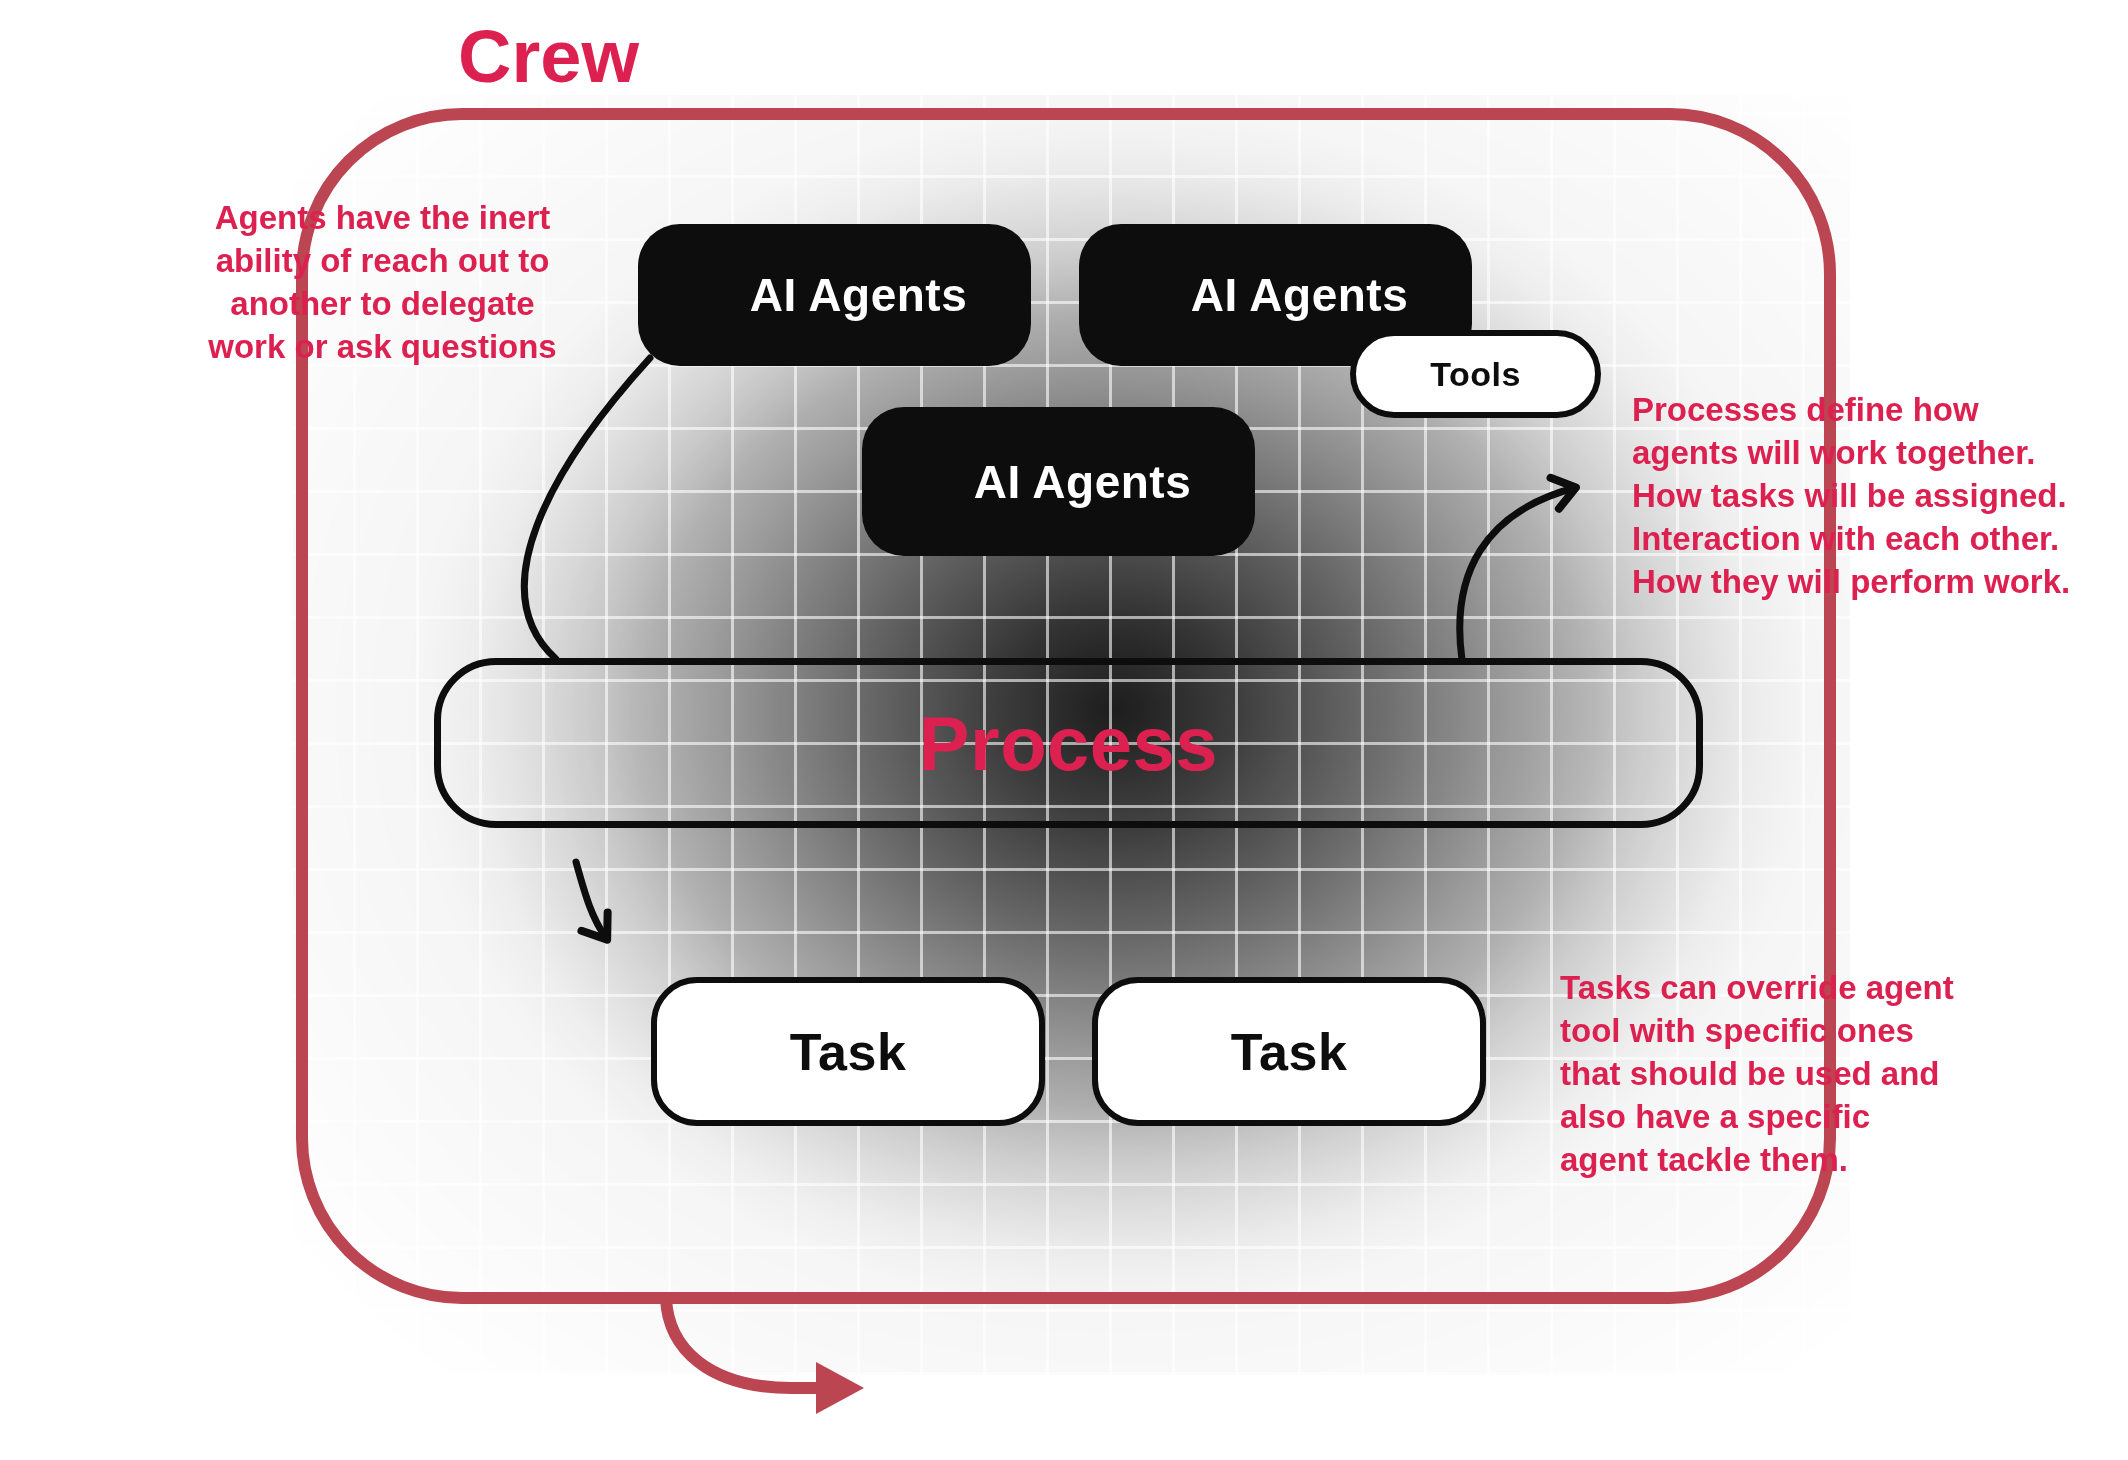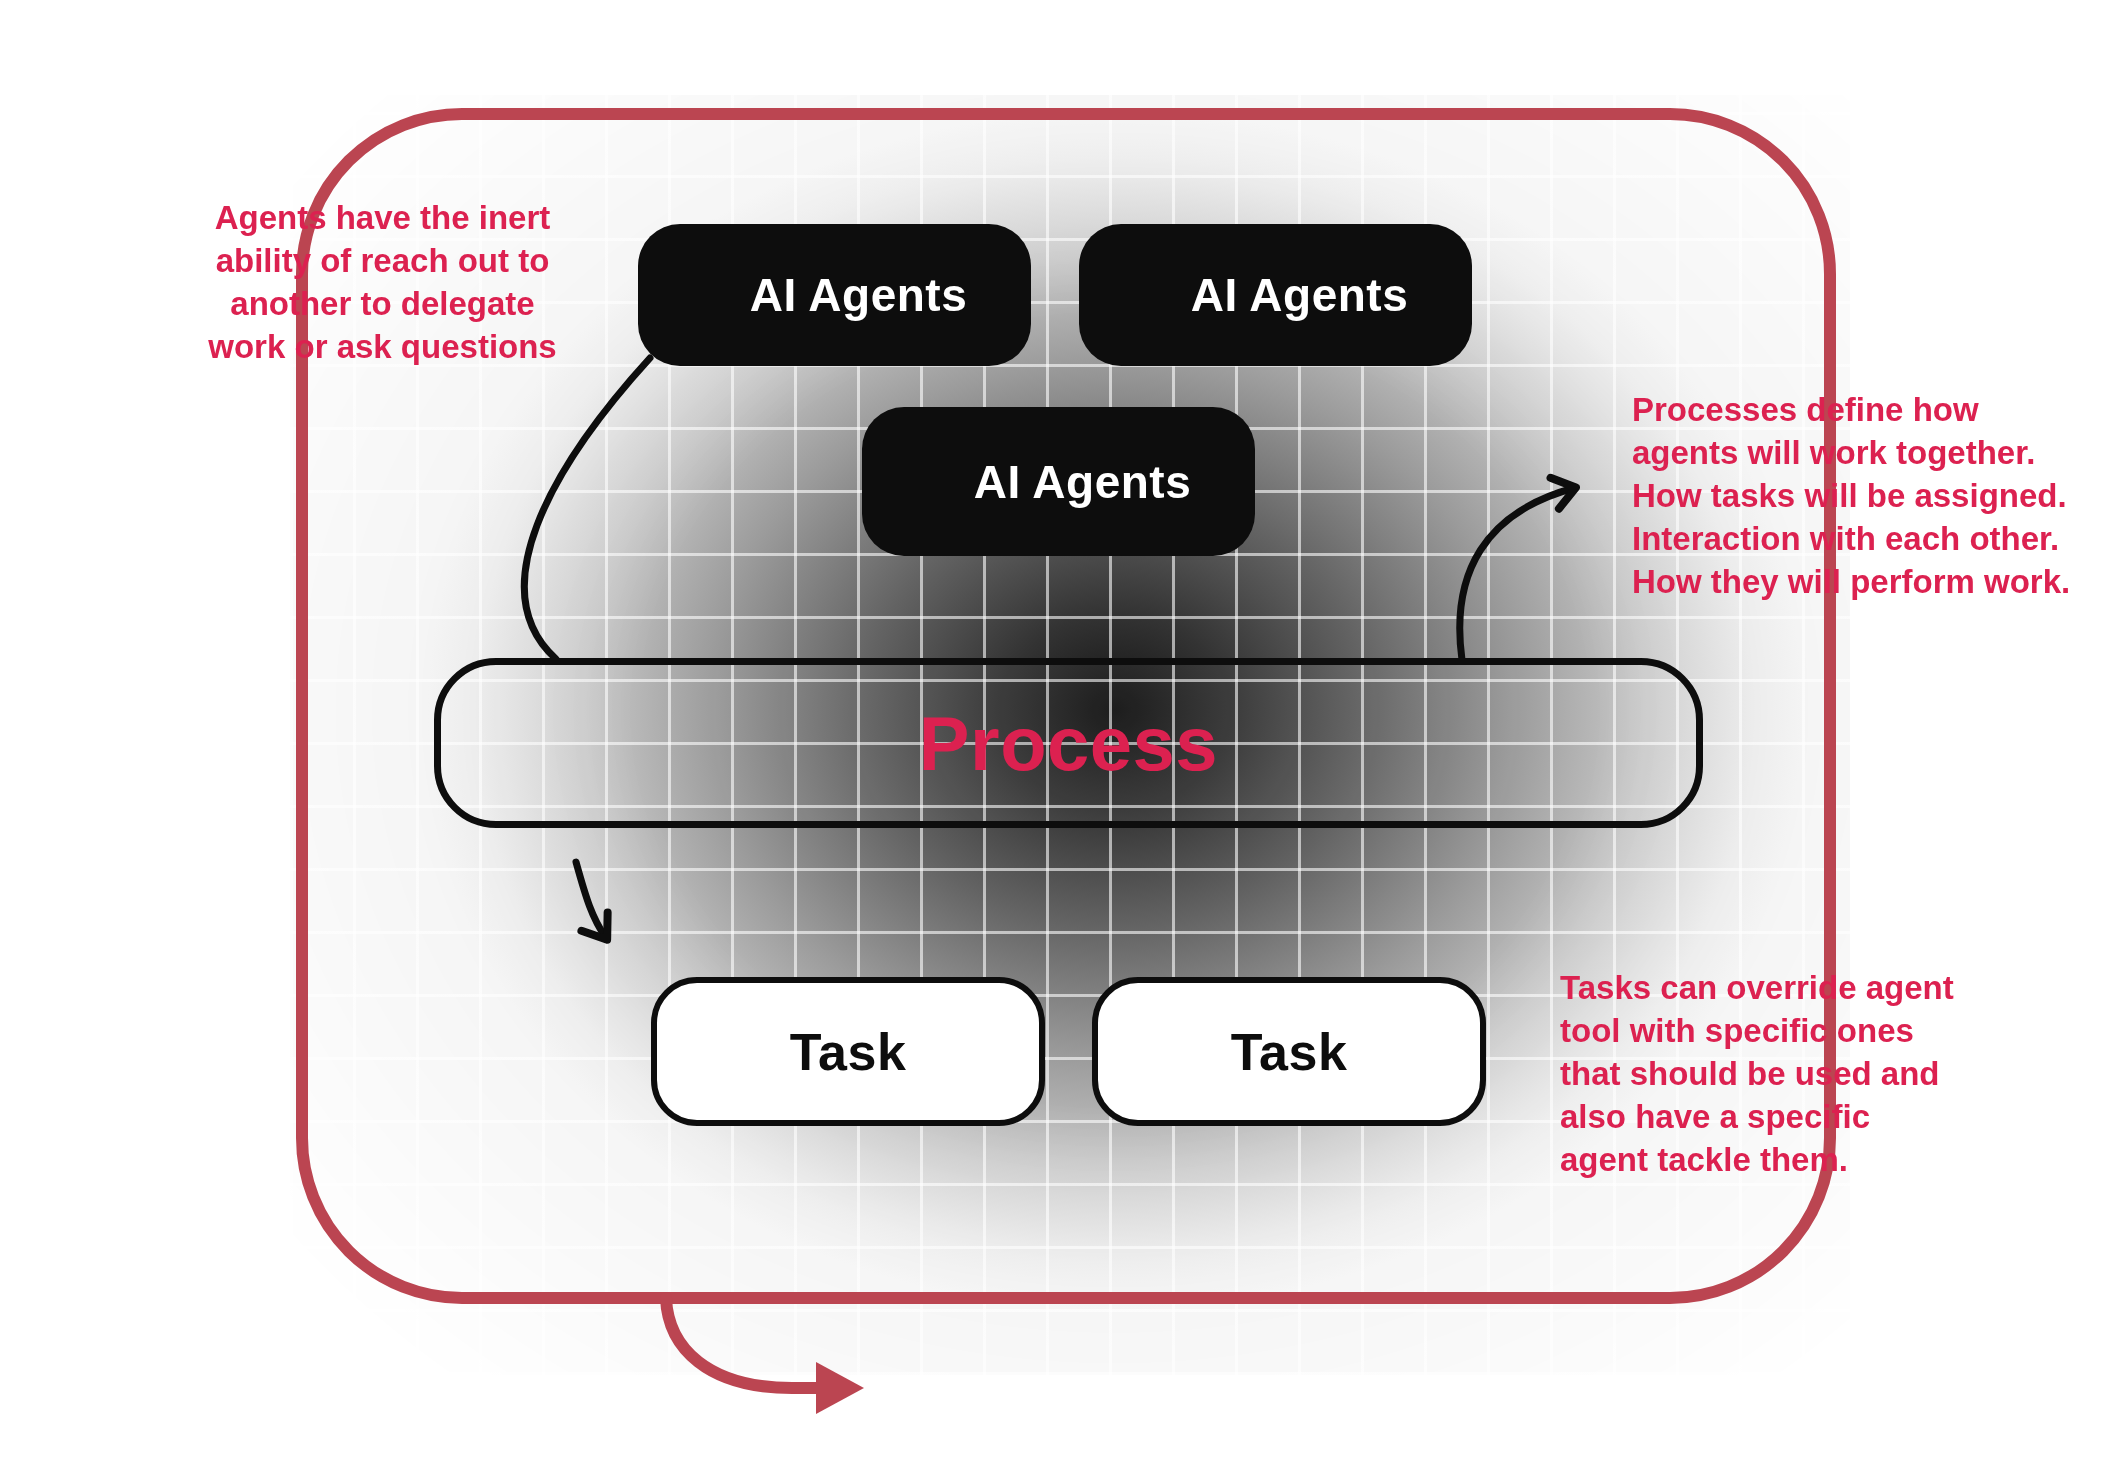--- a/index.html
+++ b/index.html
@@ -73,31 +73,35 @@
     <path d="M 666 1298 C 668 1348, 708 1388, 792 1388 L 820 1388" fill="none" stroke="var(--boundary)" stroke-width="12" stroke-linecap="round"></path>
     <path d="M 816 1362 L 864 1388 L 816 1414 Z" fill="var(--boundary)"></path>
 
     <path d="M 650 358 C 548 470, 482 592, 556 659" fill="none" stroke="#0d0d0d" stroke-width="7" stroke-linecap="round"></path>
 
     <path d="M 576 862 C 586 898, 592 918, 606 938" fill="none" stroke="#0d0d0d" stroke-width="7" stroke-linecap="round" marker-end="url(#chev)"></path>
 
     <path d="M 1462 660 C 1450 572, 1486 512, 1574 488" fill="none" stroke="#0d0d0d" stroke-width="7" stroke-linecap="round" marker-end="url(#chev)"></path>
   </svg>
 
+  <div class="big-label crew-title">Crew</div>
 
   <div class="box black-box agent1">
     <span>AI Agents</span>
   </div>
   <div class="box black-box agent2">
     <span>AI Agents</span>
   </div>
   <div class="box black-box agent3">
     <span>AI Agents</span>
   </div>
 
+  <div class="box white-box tools">
+    <span>Tools</span>
+  </div>
 
   <div class="box process-box">
     <span>Process</span>
   </div>
 
   <div class="box white-box task1">
     <span>Task</span>
   </div>
   <div class="box white-box task2">
     <span>Task</span>

